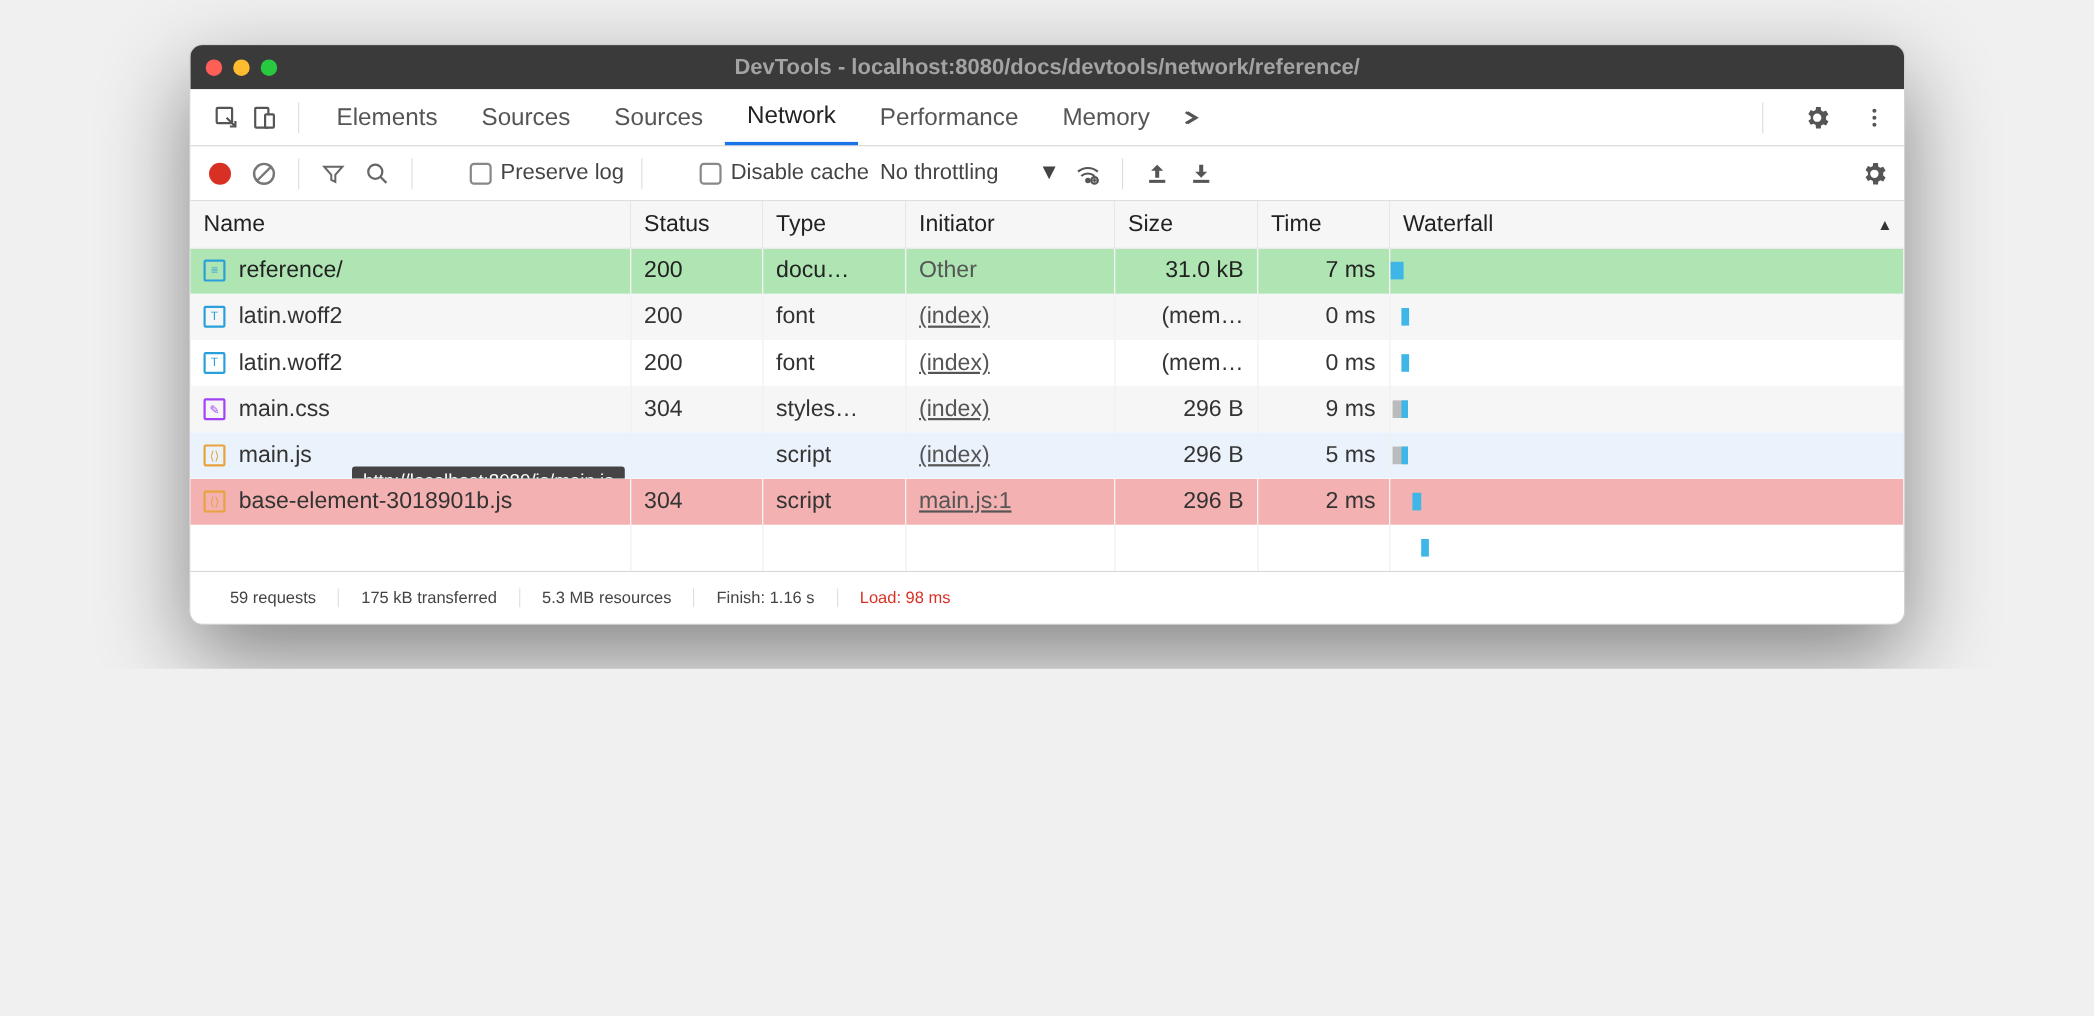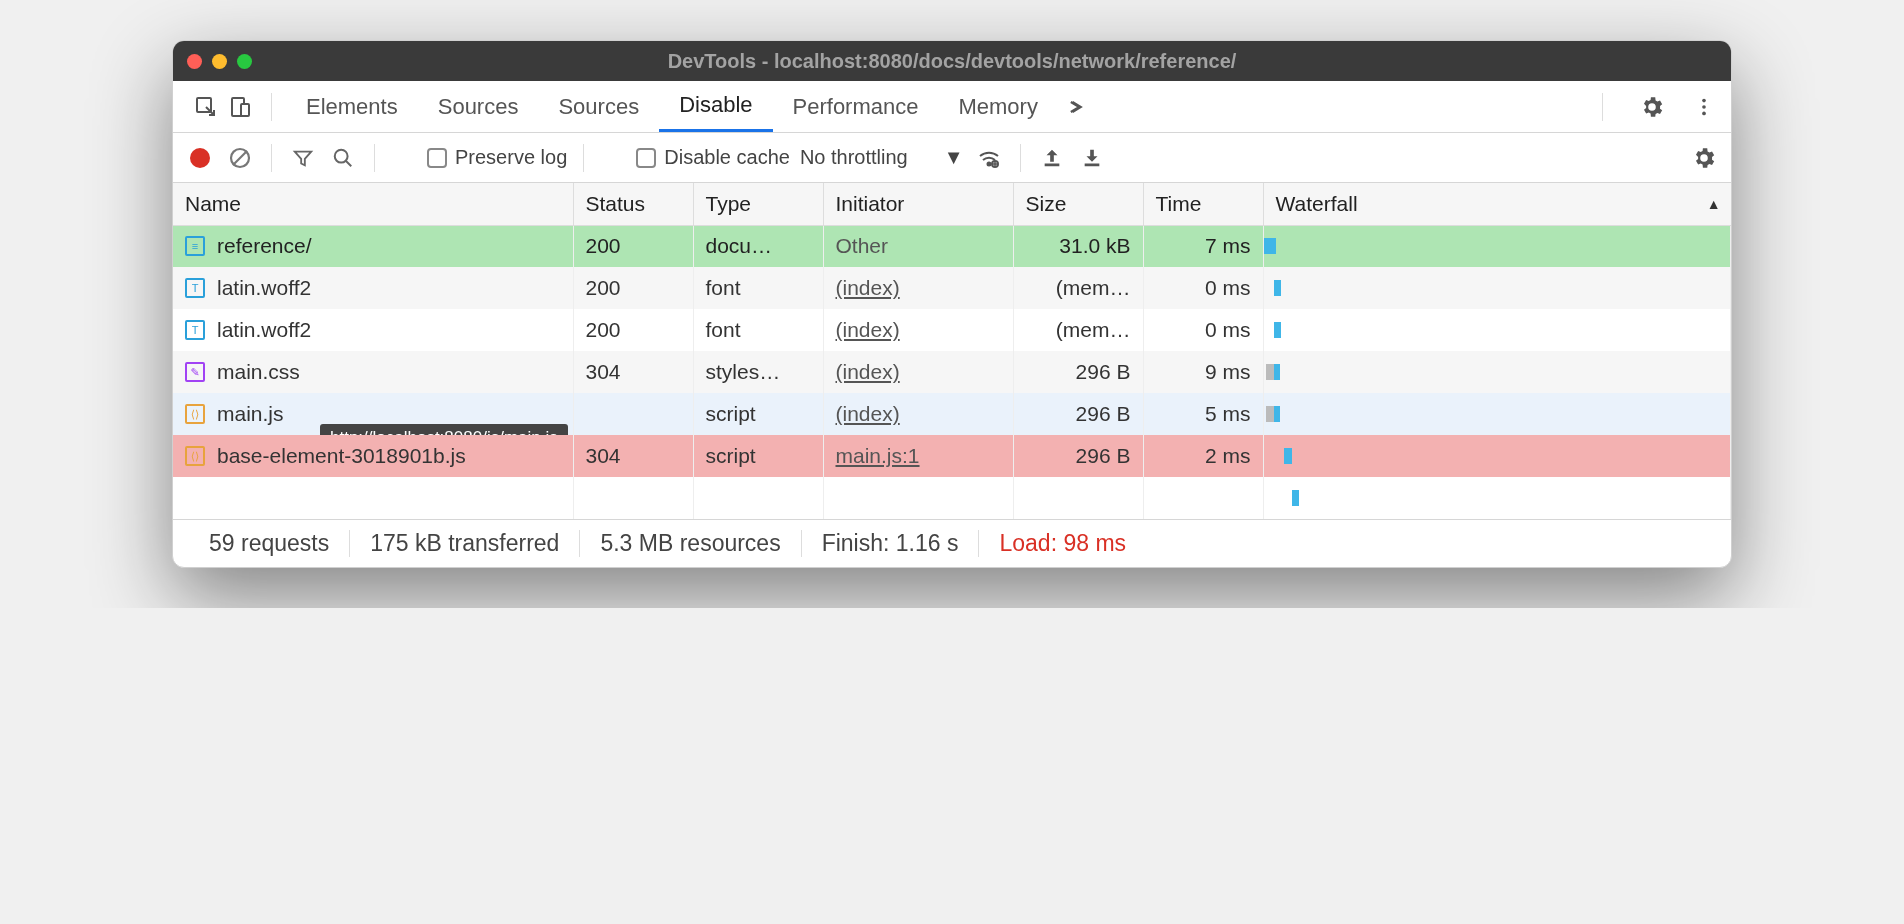--- a/index.html
+++ b/index.html
@@ -59,21 +59,21 @@
   
   .tooltip { position: absolute; background: #444; color: #fff; font-size: 17px; padding: 4px 10px; border-radius: 3px; white-space: nowrap; top: 22px; left: 135px; z-index: 10; }
 
   .waterfall-cell { position: relative; height: 100%; }
   .wf-bar { position: absolute; height: 16px; top: 50%; transform: translateY(-50%); background: #3fb6e8; }
   .wf-grey { background: #bbb; }
   .wf-redline { position: absolute; width: 2px; background: #d93025; top: 0; bottom: 0; }
   .wf-blueline { position: absolute; width: 2px; background: #1a4fd6; top: 0; bottom: 0; }
 
   
-  .statusbar { display: flex; align-items: center; height: 48px; padding: 0 16px; border-top: 1px solid #d6d6d6; font-size: 23px; color: #444; gap: 0; }
+  .statusbar { display: flex; align-items: center; height: 48px; padding: 0 16px; border-top: 1px solid #d6d6d6; font-size: 15px; color: #444; gap: 0; }
   .statusbar .seg { padding: 0 20px; border-right: 1px solid #ddd; }
   .statusbar .seg:last-child { border-right: none; }
   .statusbar .dom { color: #1a4fd6; }
   .statusbar .load { color: #d93025; text-align: right; }
 
   svg { display: block; }
 </style>
 </head>
 <body>
 
@@ -98,21 +98,21 @@
     <div class="iconbtn">
       <svg width="24" height="24" viewBox="0 0 24 24" fill="none" stroke="#555" stroke-width="2">
           <rect x="4" y="3" width="12" height="18" rx="1"></rect>
           <rect x="13" y="9" width="8" height="12" rx="1" fill="#fff"></rect>
         </svg>
     </div>
     <div class="sep"></div>
     <div class="tab">Elements</div>
     <div class="tab">Sources</div>
     <div class="tab">Sources</div>
-    <div class="tab active">Disable</div>
+    <div class="tab active">Network</div>
     <div class="tab">Performance</div>
     <div class="tab">Memory</div>
     <div class="iconbtn">
       <svg width="20" height="20" viewBox="0 0 24 24" fill="none" stroke="#555" stroke-width="2.5">
           <path d="M7 6 L17 12 L7 18"></path>
           <path d="M13 6 L23 12 L13 18" transform="translate(-4,0)"></path>
         </svg>
     </div>
     <div class="spacer"></div>
     <div class="rightcluster">

